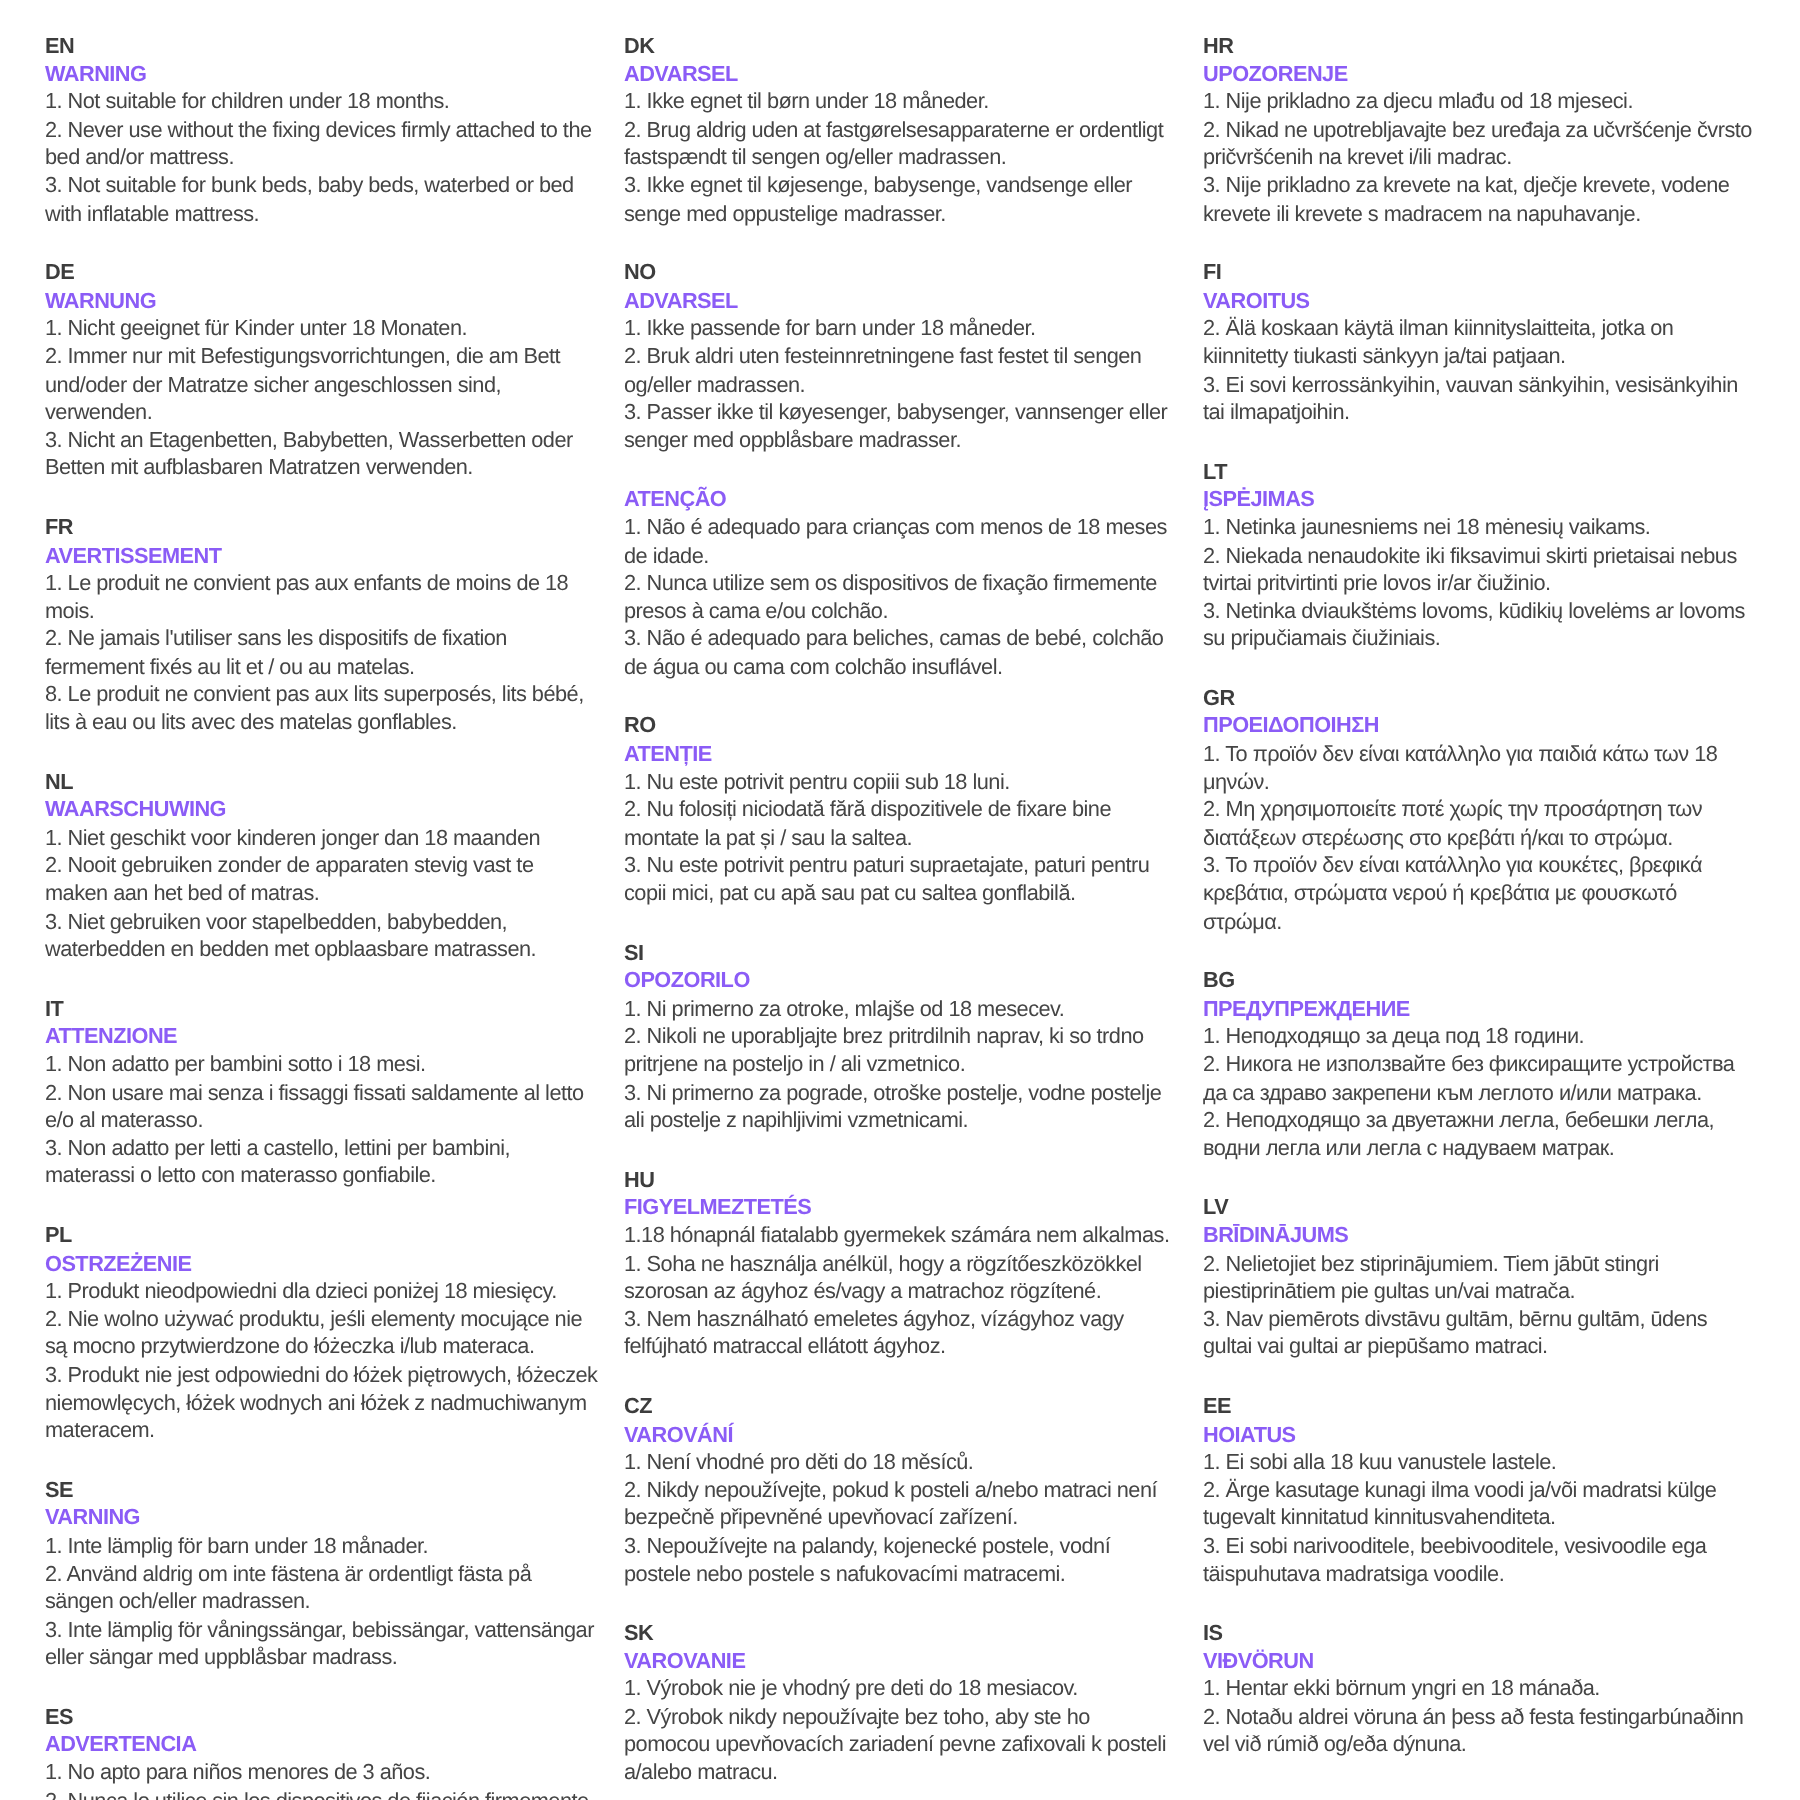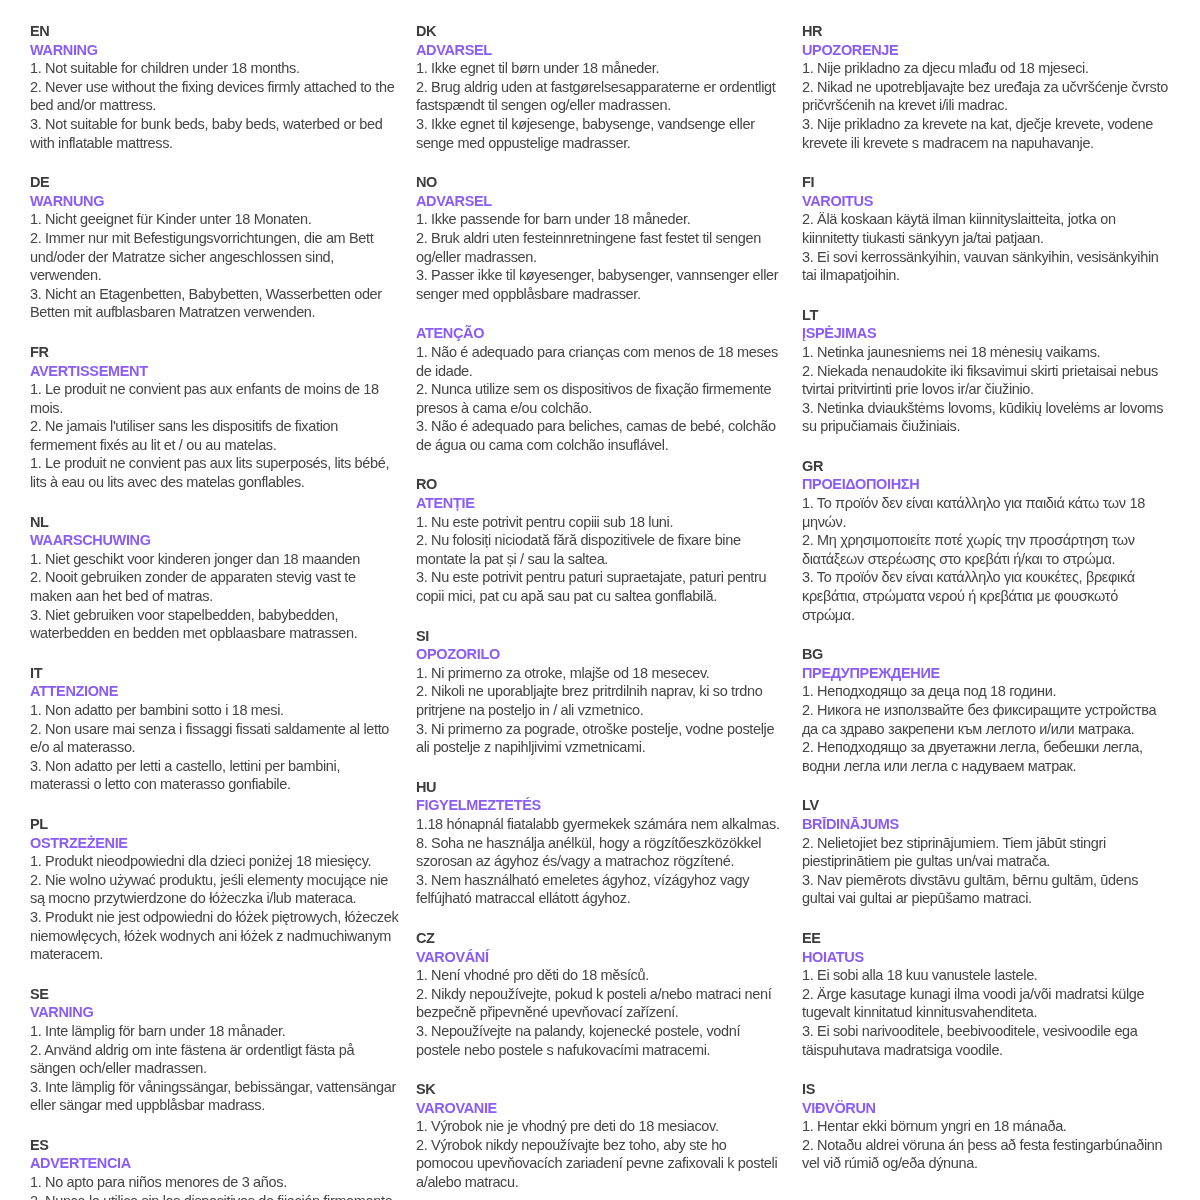--- a/index.html
+++ b/index.html
@@ -61,21 +61,21 @@
         <div class="heading">WARNUNG</div>
         <div class="item">1. Nicht geeignet für Kinder unter 18 Monaten.</div>
         <div class="item">2. Immer nur mit Befestigungsvorrichtungen, die am Bett und/oder der Matratze sicher angeschlossen sind, verwenden.</div>
         <div class="item">3. Nicht an Etagenbetten, Babybetten, Wasserbetten oder Betten mit aufblasbaren Matratzen verwenden.</div>
       </section>
       <section class="warning-section">
         <div class="lang-code">FR</div>
         <div class="heading">AVERTISSEMENT</div>
         <div class="item">1. Le produit ne convient pas aux enfants de moins de 18 mois.</div>
         <div class="item">2. Ne jamais l'utiliser sans les dispositifs de fixation fermement fixés au lit et / ou au matelas.</div>
-        <div class="item">1. Le produit ne convient pas aux lits superposés, lits bébé, lits à eau ou lits avec des matelas gonflables.</div>
+        <div class="item">8. Le produit ne convient pas aux lits superposés, lits bébé, lits à eau ou lits avec des matelas gonflables.</div>
       </section>
       <section class="warning-section">
         <div class="lang-code">NL</div>
         <div class="heading">WAARSCHUWING</div>
         <div class="item">1. Niet geschikt voor kinderen jonger dan 18 maanden</div>
         <div class="item">2. Nooit gebruiken zonder de apparaten stevig vast te maken aan het bed of matras.</div>
         <div class="item">3. Niet gebruiken voor stapelbedden, babybedden, waterbedden en bedden met opblaasbare matrassen.</div>
       </section>
       <section class="warning-section">
         <div class="lang-code">IT</div>
@@ -137,21 +137,21 @@
         <div class="lang-code">SI</div>
         <div class="heading">OPOZORILO</div>
         <div class="item">1. Ni primerno za otroke, mlajše od 18 mesecev.</div>
         <div class="item">2. Nikoli ne uporabljajte brez pritrdilnih naprav, ki so trdno pritrjene na posteljo in / ali vzmetnico.</div>
         <div class="item">3. Ni primerno za pograde, otroške postelje, vodne postelje ali postelje z napihljivimi vzmetnicami.</div>
       </section>
       <section class="warning-section">
         <div class="lang-code">HU</div>
         <div class="heading">FIGYELMEZTETÉS</div>
         <div class="item">1.18 hónapnál fiatalabb gyermekek számára nem alkalmas.</div>
-        <div class="item">8. Soha ne használja anélkül, hogy a rögzítőeszközökkel szorosan az ágyhoz és/vagy a matrachoz rögzítené.</div>
+        <div class="item">1. Soha ne használja anélkül, hogy a rögzítőeszközökkel szorosan az ágyhoz és/vagy a matrachoz rögzítené.</div>
         <div class="item">3. Nem használható emeletes ágyhoz, vízágyhoz vagy felfújható matraccal ellátott ágyhoz.</div>
       </section>
       <section class="warning-section">
         <div class="lang-code">CZ</div>
         <div class="heading">VAROVÁNÍ</div>
         <div class="item">1. Není vhodné pro děti do 18 měsíců.</div>
         <div class="item">2. Nikdy nepoužívejte, pokud k posteli a/nebo matraci není bezpečně připevněné upevňovací zařízení.</div>
         <div class="item">3. Nepoužívejte na palandy, kojenecké postele, vodní postele nebo postele s nafukovacími matracemi.</div>
       </section>
       <section class="warning-section">

